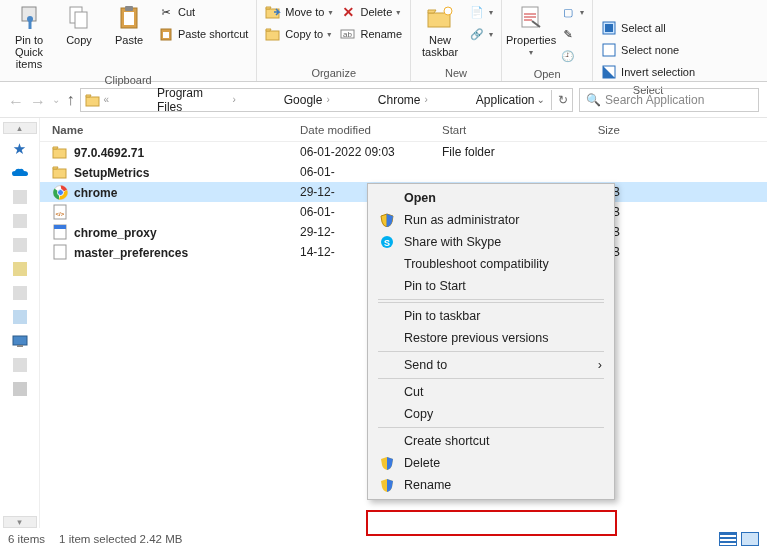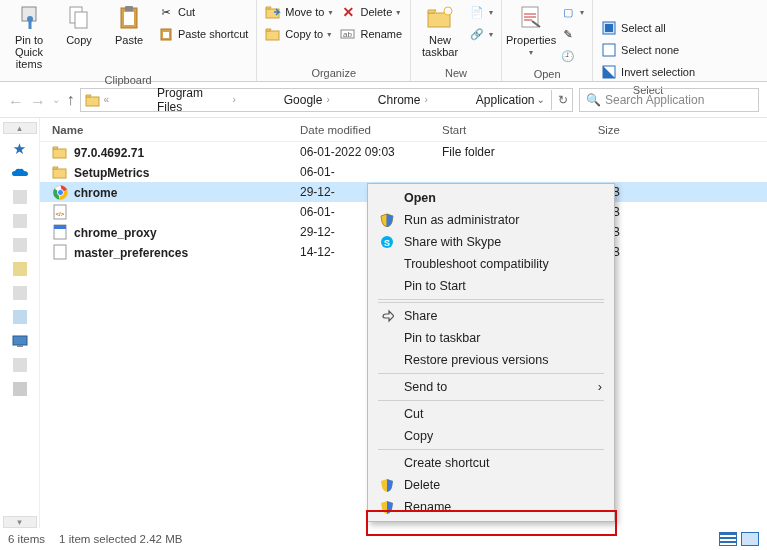--- a/index.html
+++ b/index.html
@@ -607,28 +607,20 @@
       <span class="mico"></span>
       <span>Troubleshoot compatibility</span>
     </div>
   <div class="mi">
       <span class="mico"></span>
       <span>Pin to Start</span>
     </div>
   <div class="sep"></div>
   <div class="sep"></div>
   <div class="mi">
-    <span class="mico">
-        <svg width="14" height="14">
-          <path d="M3 8 Q3 5 6 5 L9 5 L9 2 L14 7 L9 12 L9 9 L6 9 Q3 9 3 8 Z" fill="none" stroke="#555" stroke-width="1.2"></path>
-        </svg>
-      </span>
-    <span>Share</span>
-  </div>
-  <div class="mi">
       <span class="mico"></span>
       <span>Pin to taskbar</span>
     </div>
   <div class="mi">
       <span class="mico"></span>
       <span>Restore previous versions</span>
     </div>
   <div class="sep"></div>
   <div class="mi">
       <span class="mico"></span>

